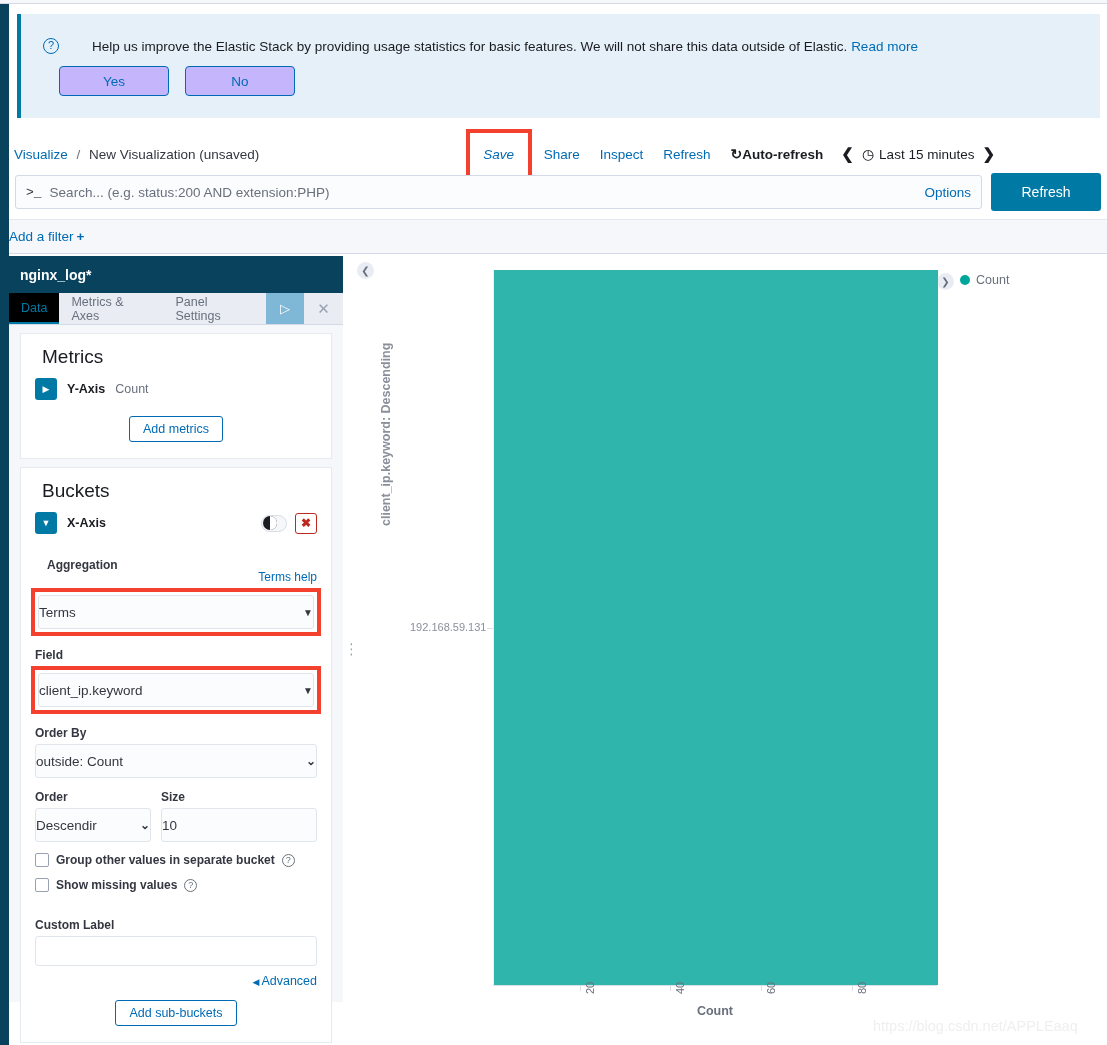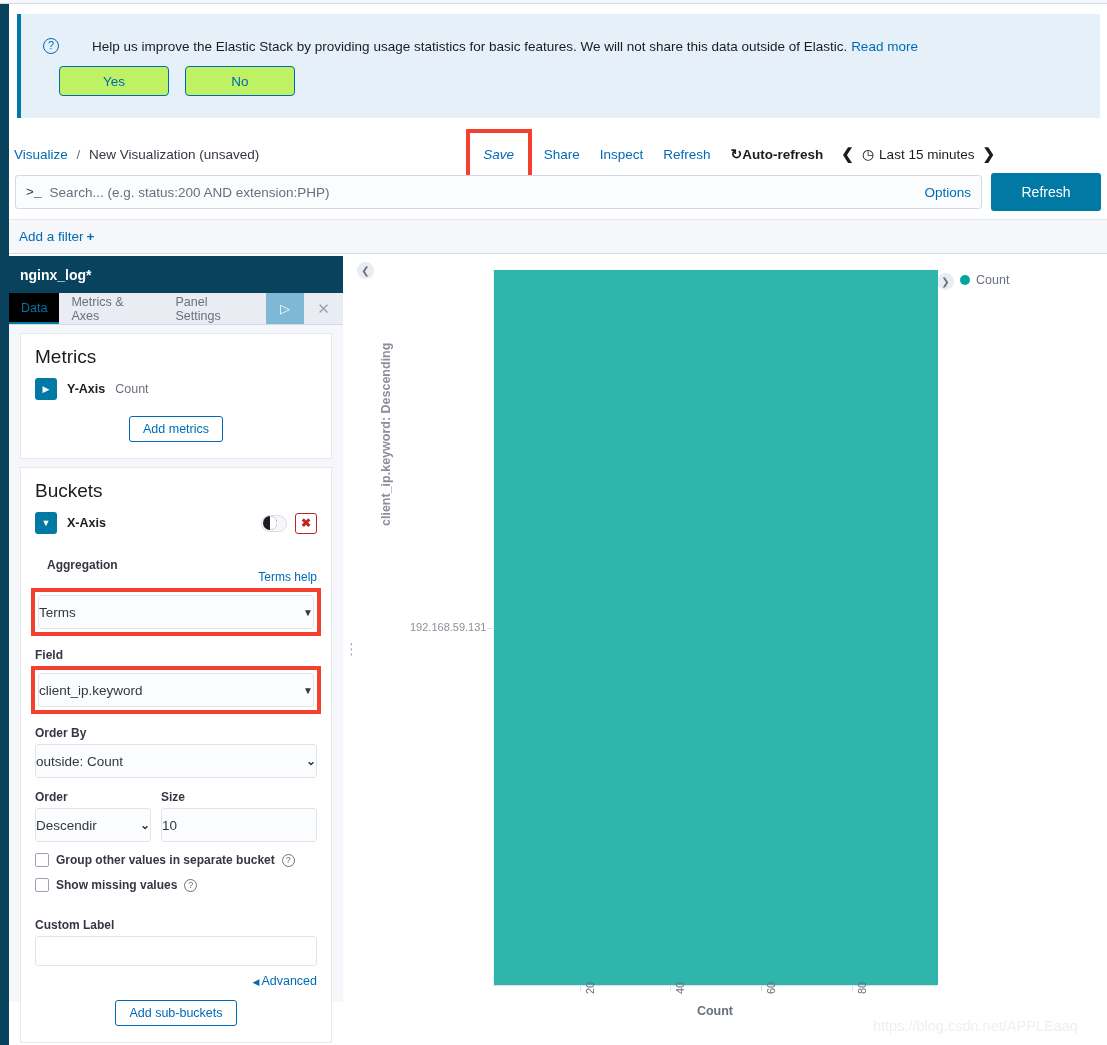--- a/index.html
+++ b/index.html
@@ -37,21 +37,21 @@
   .q-icon {
     width:16px; height:16px; border-radius:50%;
     border:1.4px solid #006bb4; color:#006bb4;
     font-size:11px; line-height:13px; text-align:center;
     flex:none; font-family:"Liberation Sans", sans-serif;
   }
   #telemetry-text { color:#1a1c21; font-size:13.5px;margin-left:24px; }
   #telemetry-text .readmore { color:#006bb4; }
   #telemetry-buttons { display:flex; gap:16px; padding:12px 0 0 38px; }
   .hollow-btn {
-    background:#bef264; border:1px solid #006bb4; color:#006bb4;
+    background:#c4b5fd; border:1px solid #006bb4; color:#006bb4;
     border-radius:4px; font-size:13.5px;
     height:30px; width:110px; cursor:pointer;
     font-family:"Liberation Sans", sans-serif;
   }
 
   
   #topnav {
     position:absolute; left:9px; top:133px; width:998px; height:42px;
     background:#ffffff; display:flex; align-items:center;
   }
@@ -97,21 +97,21 @@
     background:#0079a5; color:#ffffff; border:none; border-radius:3px;
     font-size:14px; cursor:pointer; font-family:"Liberation Sans", sans-serif;
   }
 
   
   #filterbar {
     position:absolute; left:9px; top:219px; width:1098px; height:35px;
     background:#f5f7fa; border-top:1px solid #e3e8ef; border-bottom:1px solid #d3dae6;
     display:flex; align-items:center;
   }
-  #add-filter { color:#006bb4; font-size:13.5px; cursor:pointer; padding-left:10px; }
+  #add-filter { color:#006bb4; font-size:13.5px; cursor:pointer; }
   #add-filter .plus { font-weight:bold; margin-left:3px; }
 
   
   #editor {
     position:absolute; left:9px; top:256px; width:334px; height:746px;
     background:#f5f7fa;
   }
   #editor-header {
     height:37px; background:#09425d; color:#ffffff;
     display:flex; align-items:center; padding-left:11px;
@@ -131,21 +131,21 @@
     cursor:pointer; font-size:13px;
   }
   #tab-apply { background:#7eb8d6; color:#ffffff; margin-left:auto; }
   #tab-close { color:#98a2b3; font-size:15px; }
 
   .card {
     background:#ffffff; margin:8px 11px; padding:12px 14px 16px 14px;
     border:1px solid #e5e9f0;
   }
   .card h3 {
-    margin:0 0 10px 0; font-size:19px; font-weight:normal; color:#1a1c21;
+    margin:0 0 10px 7px; font-size:19px; font-weight:normal; color:#1a1c21;
   }
   .agg-row { display:flex; align-items:center; gap:10px; }
   .agg-toggle {
     width:22px; height:22px; background:#0079a5; color:#ffffff;
     border-radius:3px; display:flex; align-items:center; justify-content:center;
     font-size:9px; cursor:pointer; flex:none;
   }
   .agg-name { font-weight:bold; font-size:12.5px; color:#1a1c21; }
   .agg-value { color:#69707d; font-size:12.5px; }
   .center-row { display:flex; justify-content:center; margin-top:16px; }

